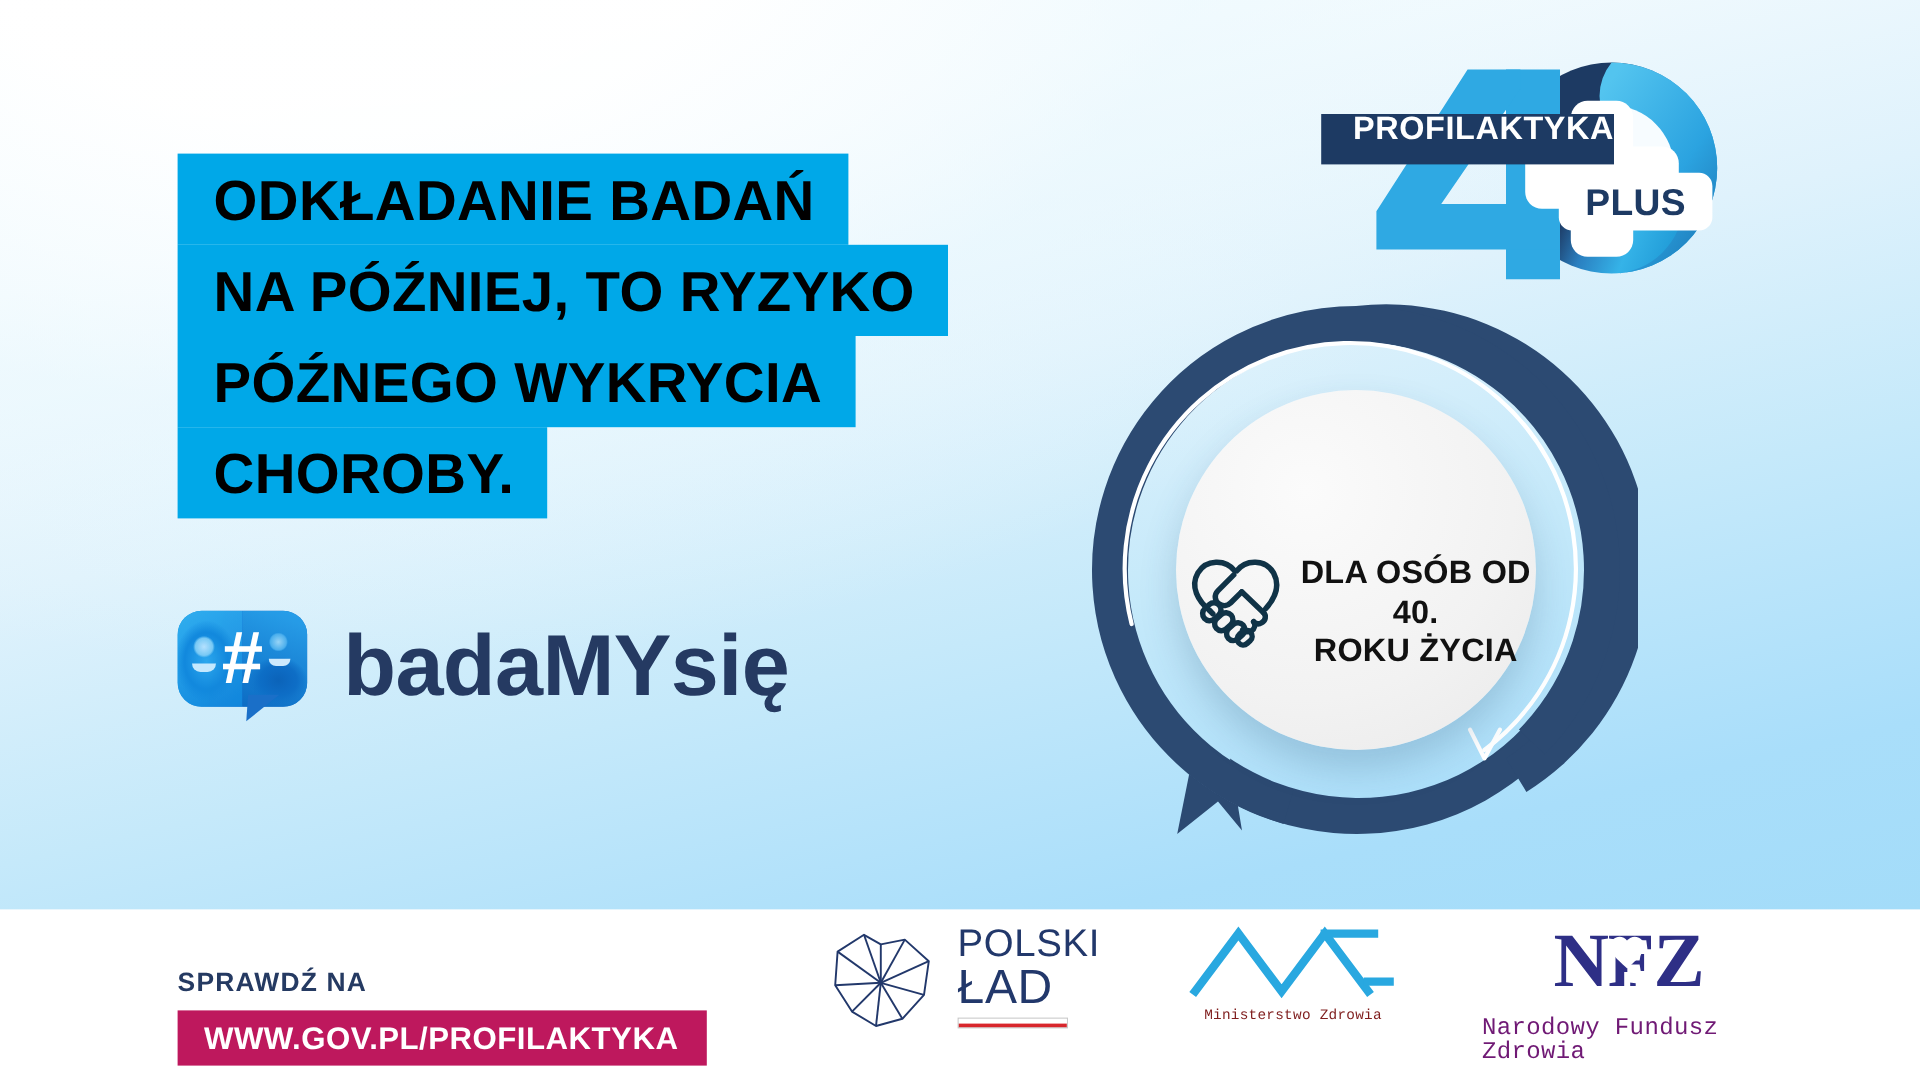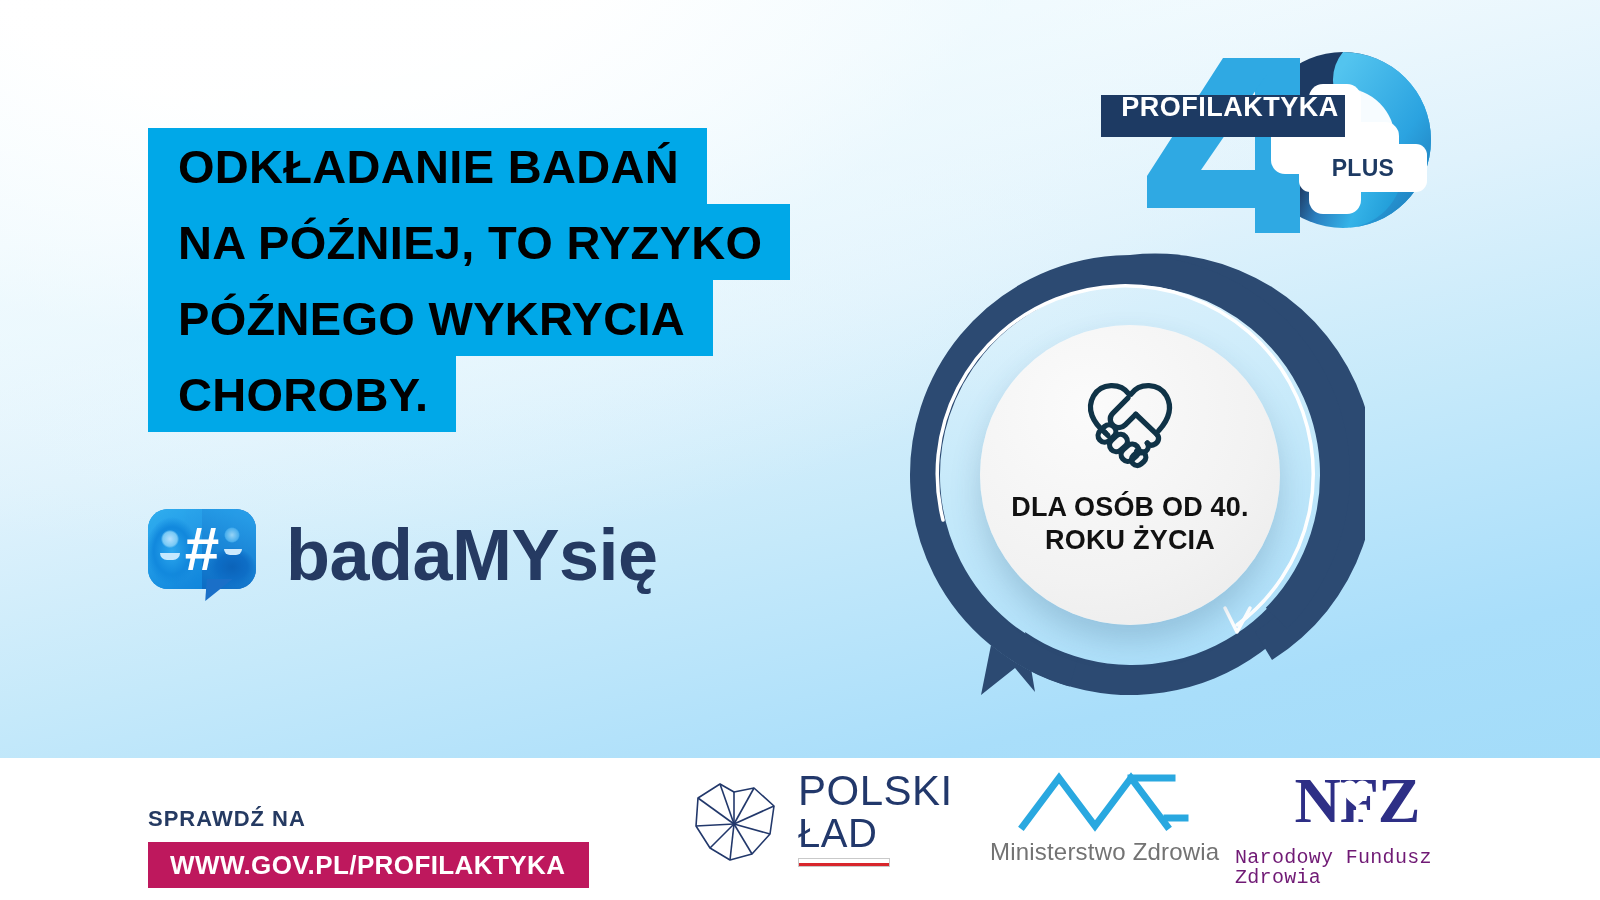--- a/index.html
+++ b/index.html
@@ -170,21 +170,20 @@
   .age-inner {
     position: absolute;
     left: 85px;
     top: 85px;
     width: 300px;
     height: 300px;
     border-radius: 50%;
     background: radial-gradient(circle at 36% 28%, #fbfbfb 0%, #f2f2f2 60%, #e9e9e9 100%);
     box-shadow: 0 16px 30px rgba(40,80,120,0.22);
     display: flex;
-    flex-direction: column;
     align-items: center;
     justify-content: flex-start;
     padding-top: 48px;
     box-sizing: border-box;
   }
   .age-icon { width: 118px; height: 96px; }
   .age-text {
     margin-top: 22px;
     color: #111111;
     font-size: 27px;
@@ -235,21 +234,21 @@
     align-items: flex-start;
   }
   .slot-pl { left: 0; }
   .slot-mz { left: 300px; }
   .slot-nfz { left: 545px; }
 
   .pl-logo { display: flex; align-items: center; gap: 16px; }
   .pl-text { display: flex; flex-direction: column; align-items: flex-start; }
   .pl-polski {
     color: #22386b;
-    font-size: 42px;
+    font-size: 32px;
     line-height: 1;
     letter-spacing: 0.5px;
   }
   .pl-lad {
     color: #22386b;
     font-size: 40px;
     font-weight: normal;
     line-height: 1.05;
     letter-spacing: 0.5px;
   }
@@ -259,24 +258,25 @@
     height: 9px;
     border: 1px solid #c9c9c9;
     box-sizing: border-box;
   }
   .pl-flag-w { height: 50%; background: #ffffff; }
   .pl-flag-r { height: 50%; background: #d8262c; }
 
   .mz-logo { display: flex; flex-direction: column; align-items: center; }
   .mz-caption {
     margin-top: 8px;
-    color: #737373;
-    font-size: 24px;
+    color: #7f1d1d;
+    font-size: 12px;
     line-height: 1;
     letter-spacing: 0.2px;
+    font-family: Liberation Mono, monospace;
   }
 
   .nfz-logo { display: flex; flex-direction: column; align-items: center; }
   .nfz-caption {
     margin-top: 16px;
     color: #701a75;
     font-size: 20px;
     font-family: Liberation Mono, monospace;
     line-height: 1;
     letter-spacing: 0.3px;
@@ -343,25 +343,25 @@
       </g>
 
       <g>
         <rect x="6" y="47" width="244" height="42" fill="#1d3a63"></rect>
       </g>
 
       <g>
         <rect x="204" y="96" width="128" height="48" rx="11" fill="#ffffff"></rect>
       </g>
     </svg>
-    <div style="position:absolute;left:6px;top:47px;width:244px;height:25px;display:flex;align-items:center;justify-content:center;padding-left:14px;box-sizing:border-box;">
+    <div style="position:absolute;left:6px;top:47px;width:244px;height:25px;display:flex;align-items:center;justify-content:flex-end;padding-left:14px;box-sizing:border-box;">
       <span style="color:#ffffff;font-size:27px;font-weight:bold;letter-spacing:0.5px;line-height:1;">PROFILAKTYKA</span>
     </div>
     <div style="position:absolute;left:204px;top:96px;width:128px;height:48px;display:flex;align-items:center;justify-content:center;">
-      <span style="color:#1d3a63;font-size:23px;font-weight:bold;letter-spacing:0.3px;line-height:1;">PLUS</span>
+      <span style="color:#1d3a63;font-size:31px;font-weight:bold;letter-spacing:0.3px;line-height:1;">PLUS</span>
     </div>
   </div>
 
   <div class="age-badge">
     <svg width="470" height="470" viewBox="0 0 470 470" xmlns="http://www.w3.org/2000/svg">
 
       <path d="M235 15
                A 220 220 0 1 1 96 405
                L 86 455 L 120 428 L 140 452 L 130 392
                A 190 190 0 1 0 235 45 Z" fill="#2c4a72"></path>

